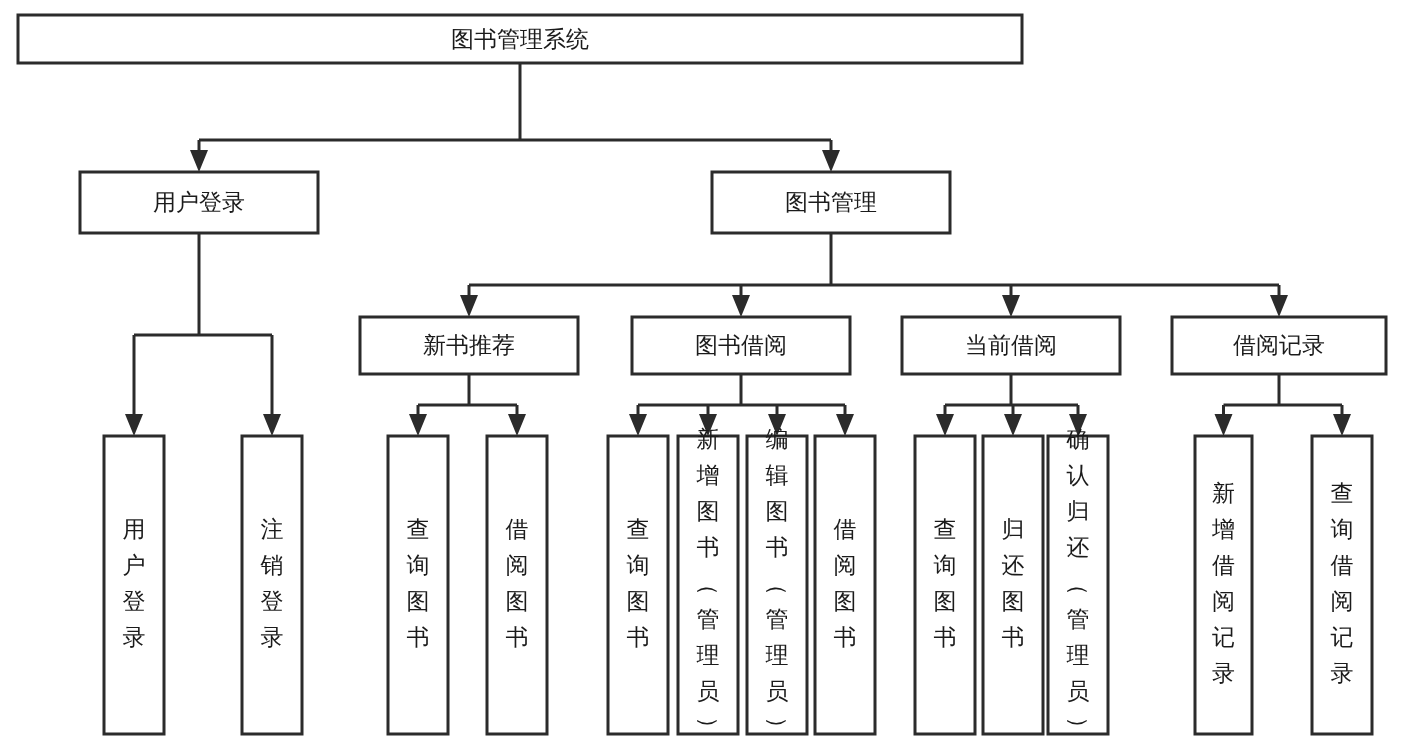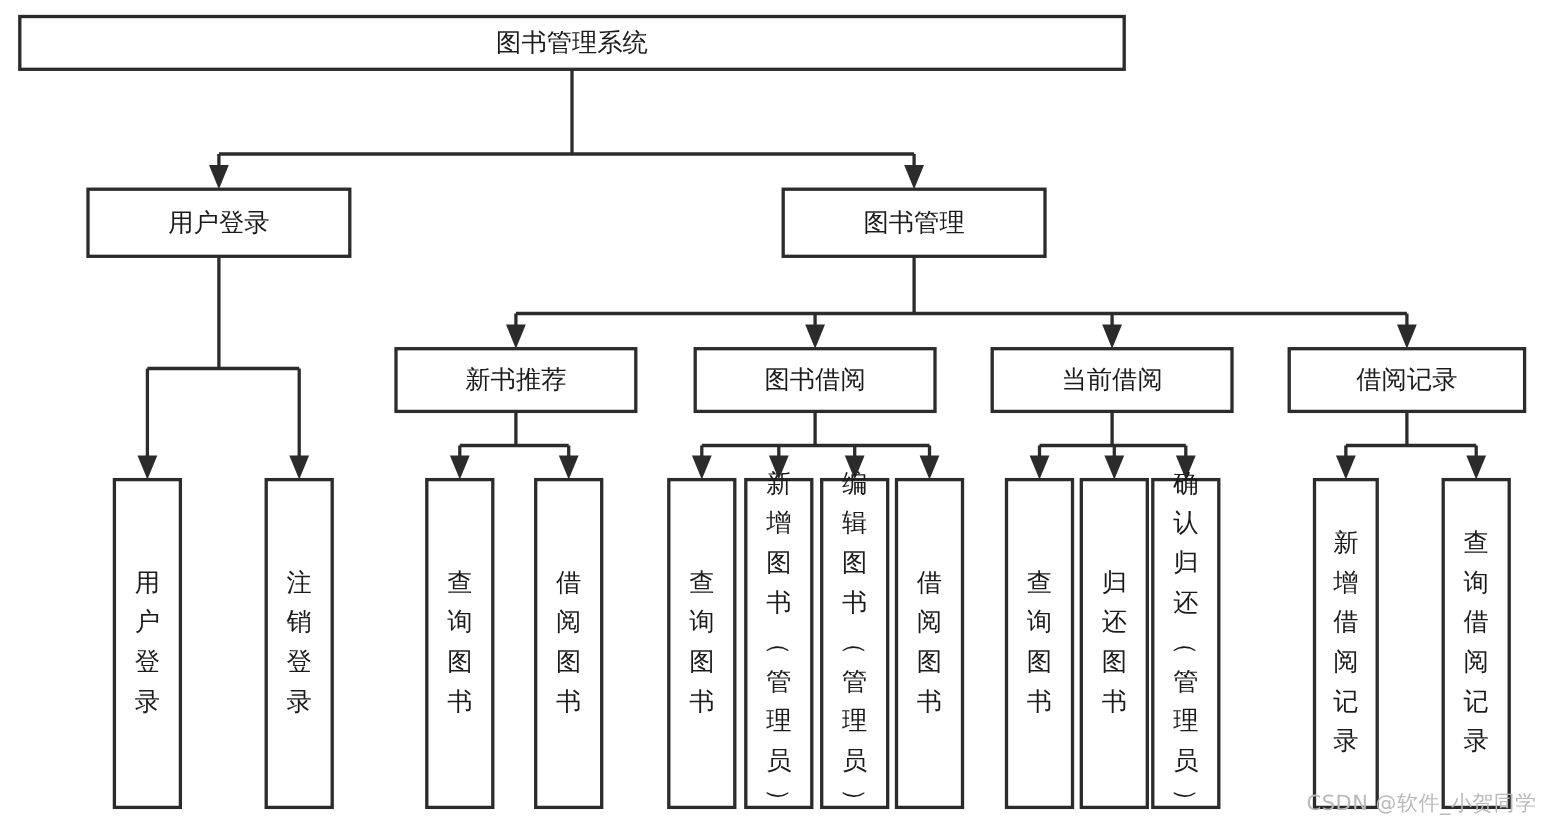--- a/index.html
+++ b/index.html
@@ -322,15 +322,14 @@
           <text x="1342" y="501" class="node-label-v">查</text>
           <text x="1342" y="537" class="node-label-v">询</text>
           <text x="1342" y="573" class="node-label-v">借</text>
           <text x="1342" y="609" class="node-label-v">阅</text>
           <text x="1342" y="645" class="node-label-v">记</text>
           <text x="1342" y="681" class="node-label-v">录</text>
         </g>
       </g>
   </svg>
 
-  <div class="watermark">CSDN @软件_小贺同学</div>
 
 </div>
 
 </body></html>

